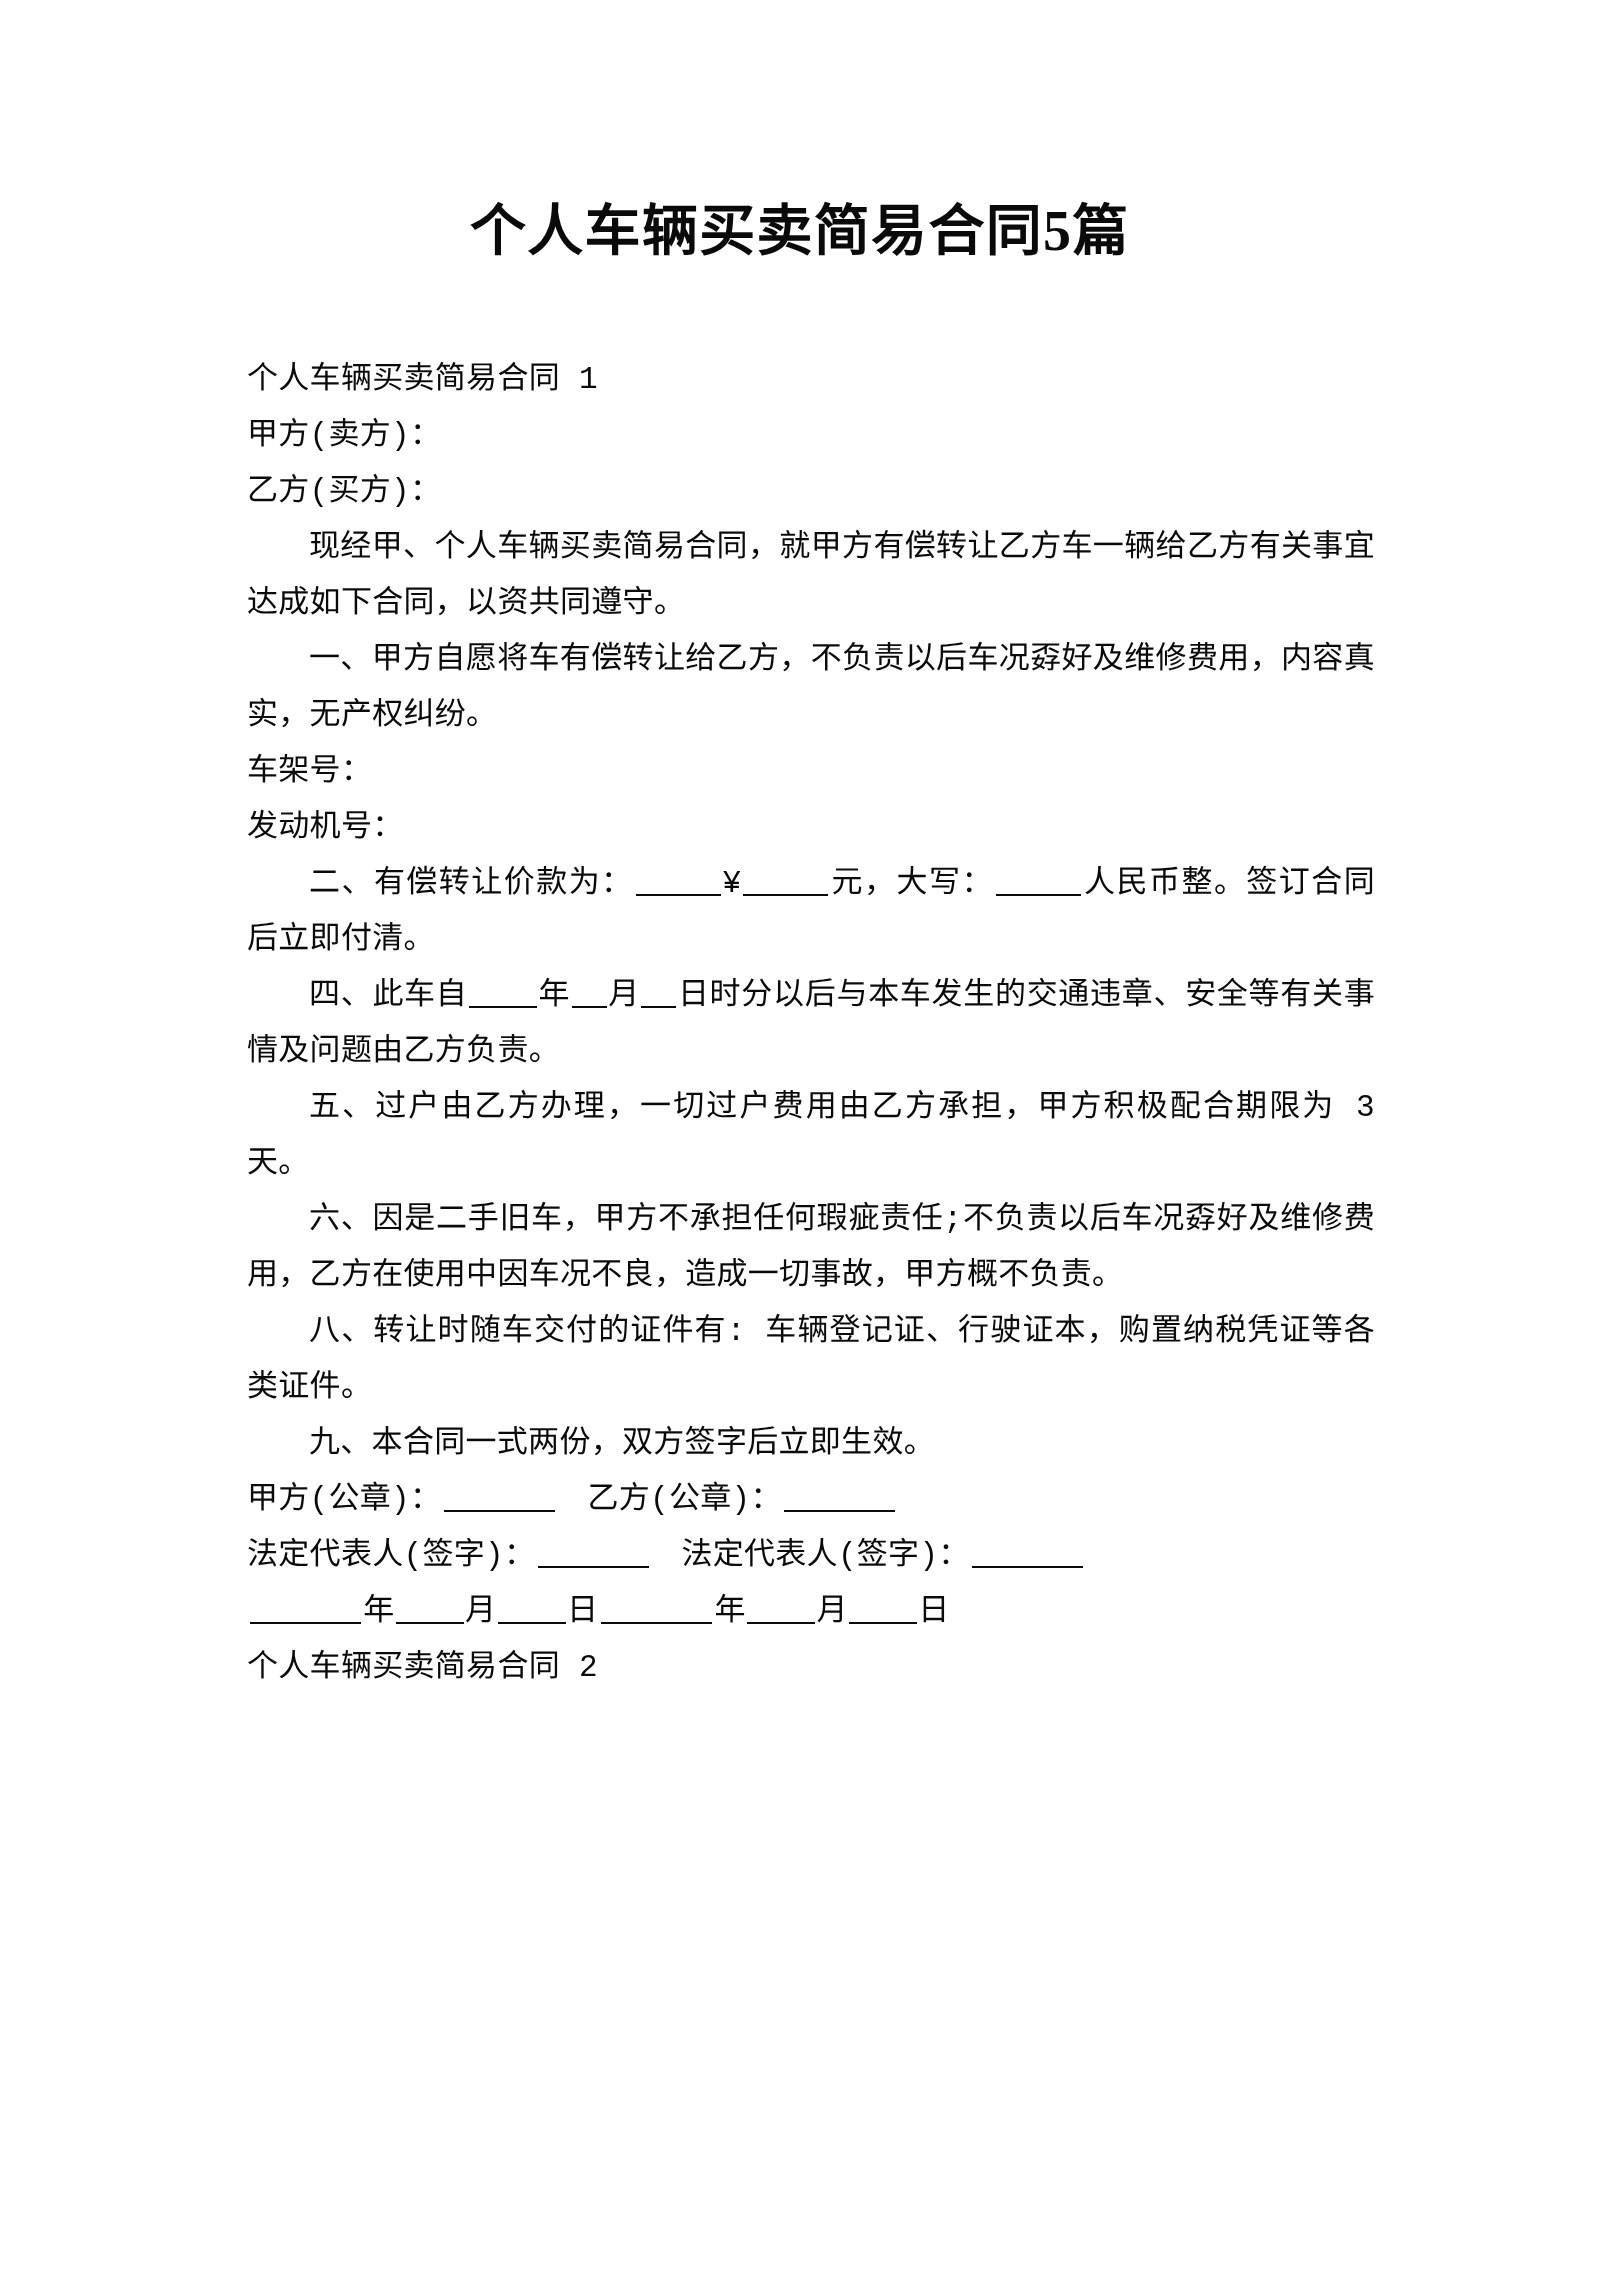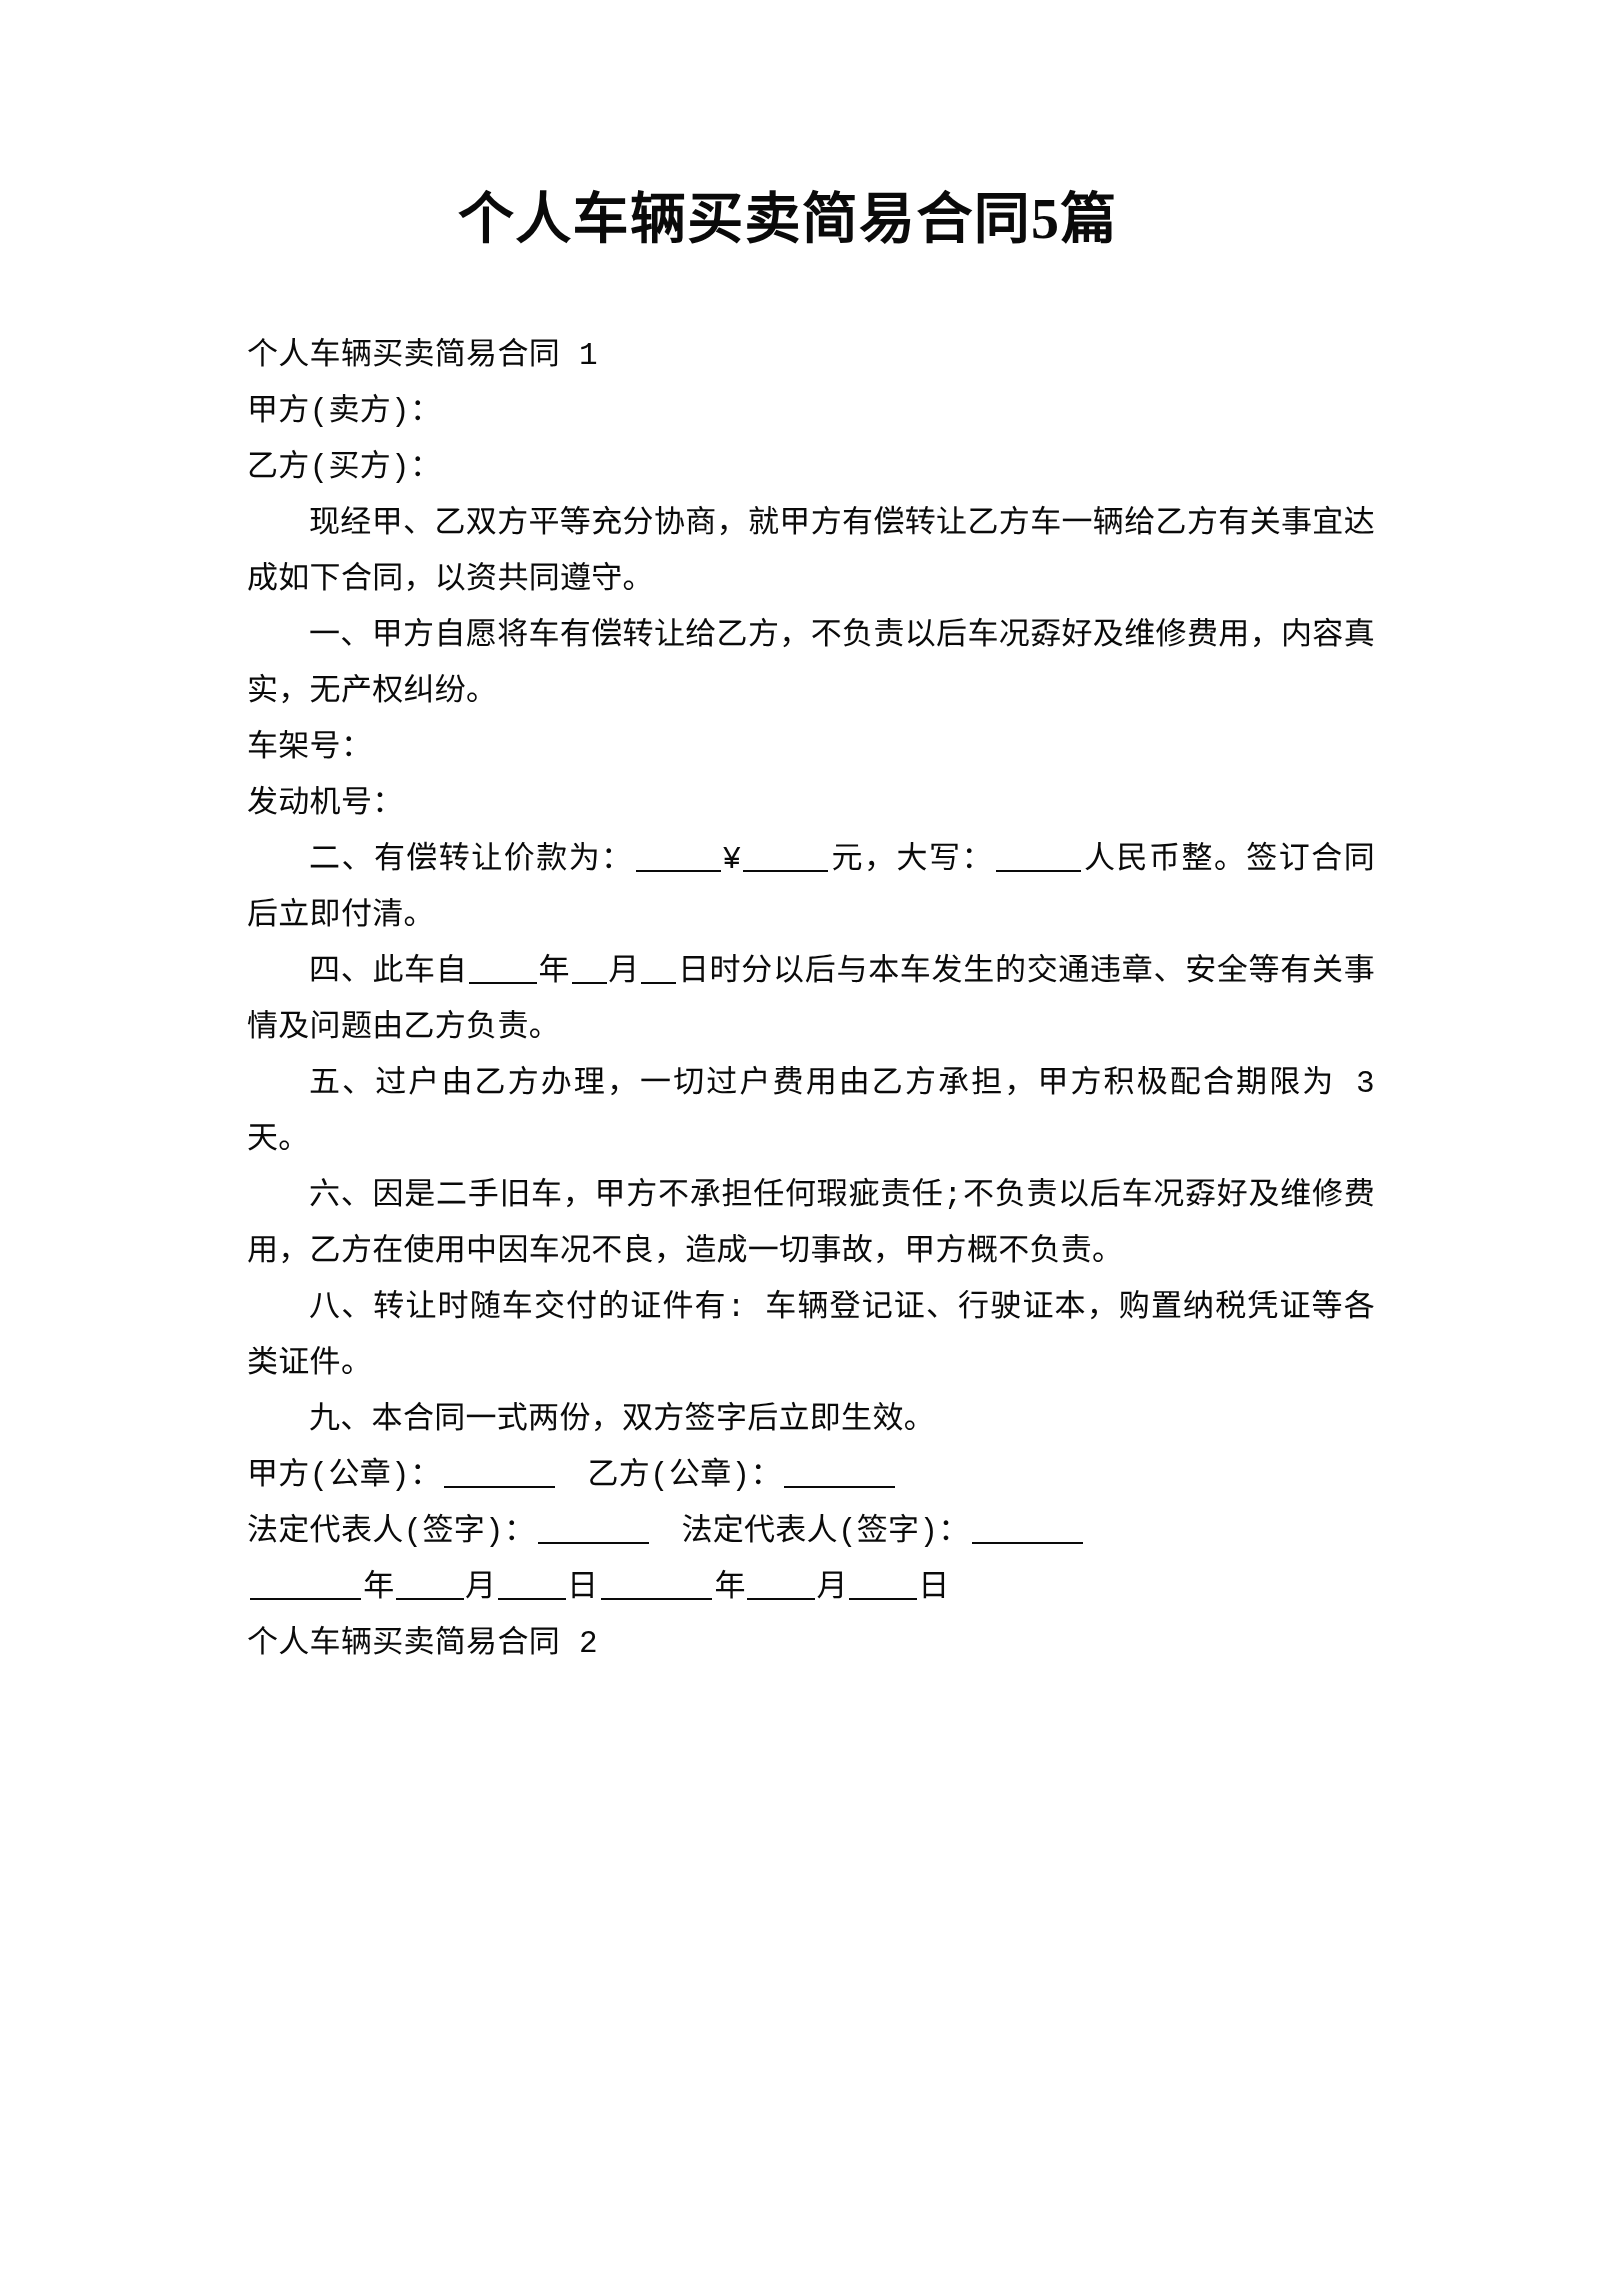--- a/index.html
+++ b/index.html
@@ -24,21 +24,21 @@
     position: absolute;
     left: 247px;
     top: 0;
     width: 1128px;
   }
   .doc-title {
     font-size: 56px;
     font-weight: bold;
     line-height: 1.2;
     letter-spacing: 1.3px;
-    margin: 4px;
+    margin: 16px;
     padding-top: 182px;
     padding-left: 207px;
     white-space: nowrap;
   }
   .body-block {
     padding-top: 71px;
   }
   p.para {
     font-size: 31px;
     line-height: 56px;
@@ -99,21 +99,21 @@
     <h1 class="doc-title">个人车辆买卖简易合同5篇</h1>
 
     <div class="body-block">
 
       <p class="para noindent">个人车辆买卖简易合同 1</p>
 
       <p class="para noindent">甲方(卖方)：</p>
 
       <p class="para noindent">乙方(买方)：</p>
 
-      <p class="para indent">现经甲、乙双方平等充分协商，就甲方有偿转让乙方车一辆给乙方有关事宜达成如下合同，以资共同遵守。</p>
+      <p class="para indent">现经甲、个人车辆买卖简易合同，就甲方有偿转让乙方车一辆给乙方有关事宜达成如下合同，以资共同遵守。</p>
 
       <p class="para indent">一、甲方自愿将车有偿转让给乙方，不负责以后车况孬好及维修费用，内容真实，无产权纠纷。</p>
 
       <p class="para noindent">车架号：</p>
 
       <p class="para noindent">发动机号：</p>
 
       <p class="para indent"><span>二、有偿转让价款为：</span><span class="blank-lg"></span><span>¥</span><span class="blank-lg"></span><span>元，大写：</span><span class="blank-lg"></span><span>人民币整。签订合同后立即付清。</span></p>
 
 

